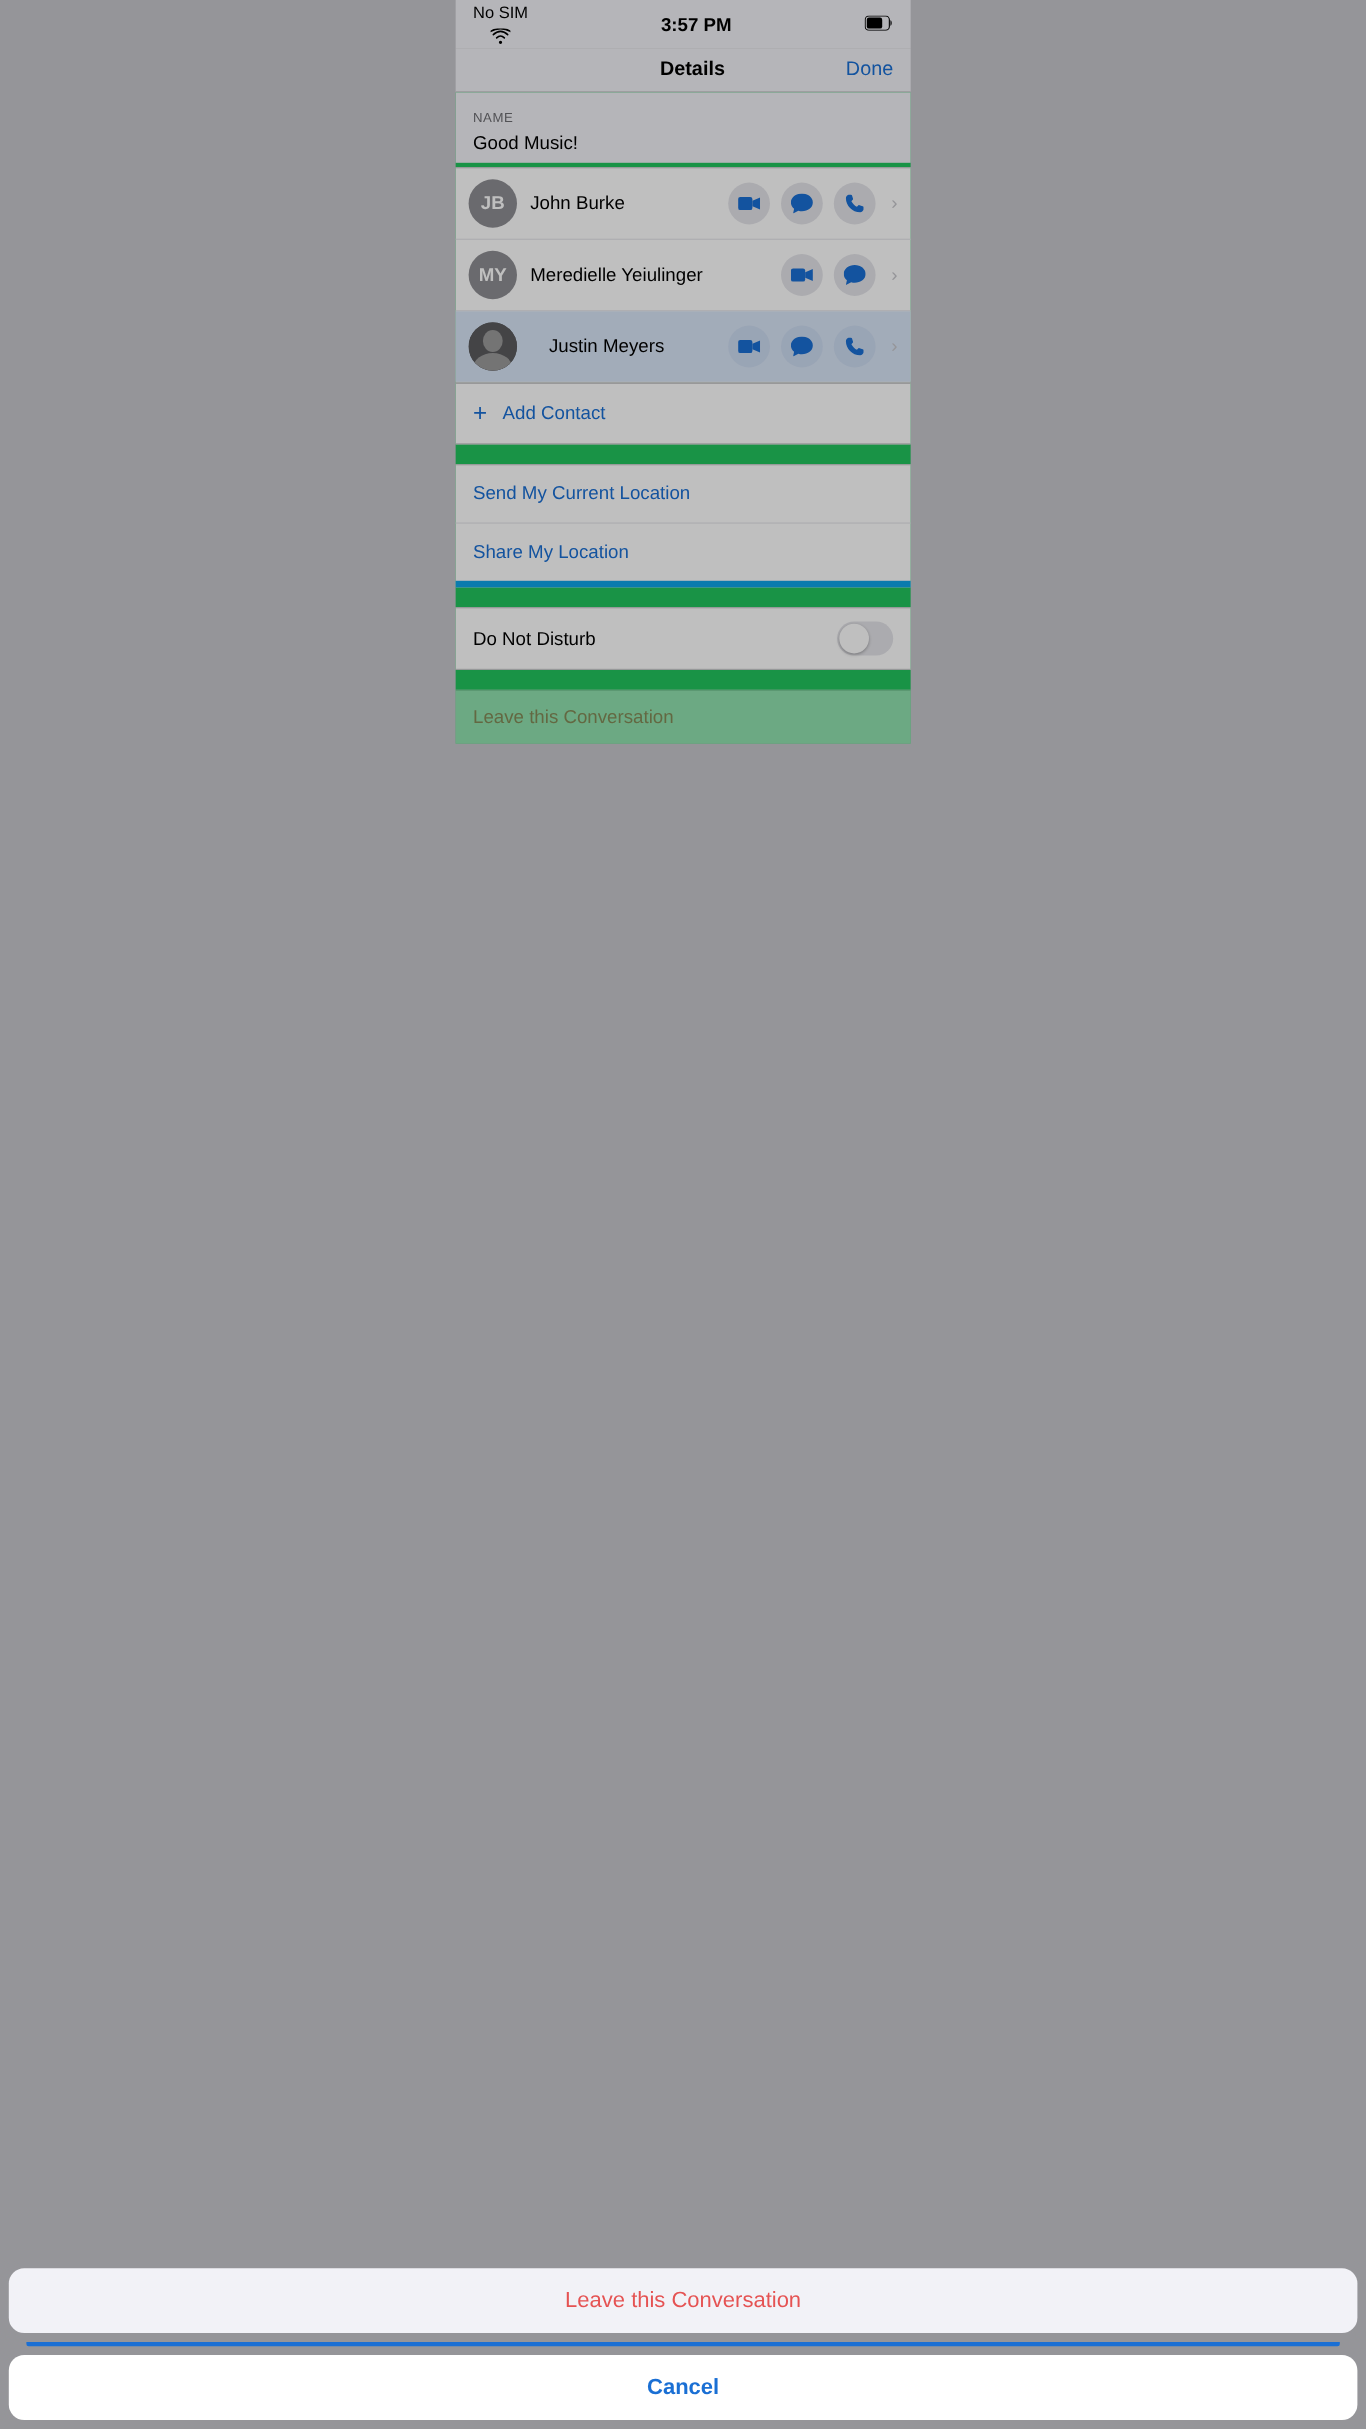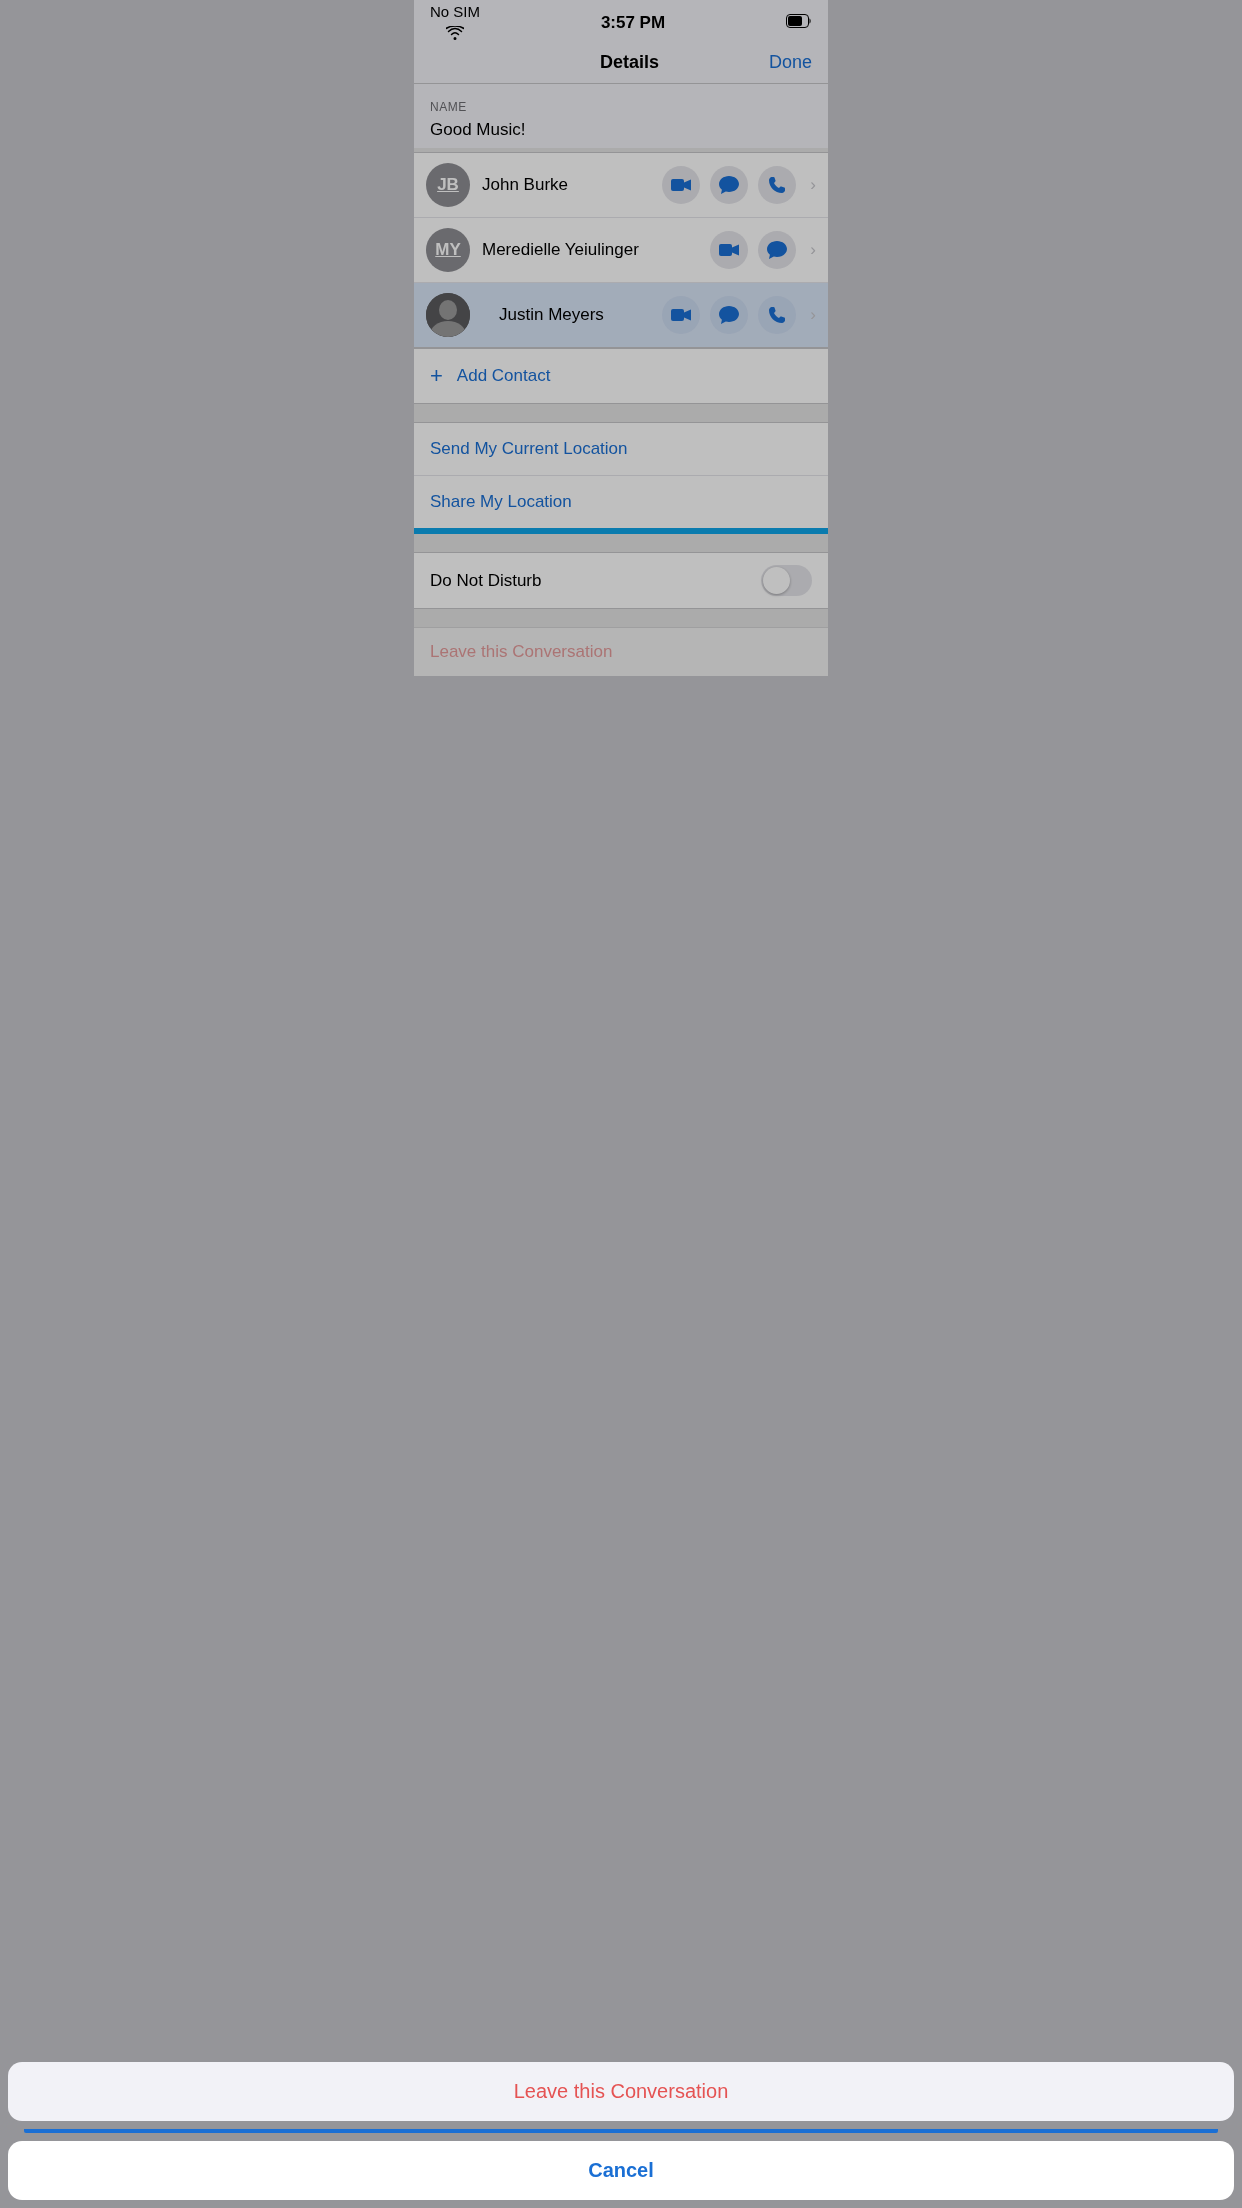--- a/index.html
+++ b/index.html
@@ -62,21 +62,21 @@
       font-size: 18px;
       color: #1a6fd4;
       font-weight: 400;
     }
     .nav-spacer {
       width: 60px;
     }
 
     
     .content {
-      background: #e5e5e5;
+      background: #22c55e;
       flex: 1;
     }
 
     
     .section-name {
       background: #f2f2f7;
       padding: 16px 16px 8px;
     }
     .section-label {
       font-size: 12px;
@@ -118,21 +118,20 @@
       border-radius: 22px;
       background: #9b9b9b;
       display: flex;
       align-items: center;
       justify-content: center;
       font-size: 17px;
       font-weight: 600;
       color: #fff;
       flex-shrink: 0;
       margin-right: 12px;
-      text-decoration: underline;
     }
     .avatar.jb { background: #8e8e93; }
     .avatar.my { background: #8e8e93; }
     .avatar.jm {
       background: #5b5b5e;
       overflow: hidden;
     }
     .avatar.jm svg {
       width: 100%;
       height: 100%;

